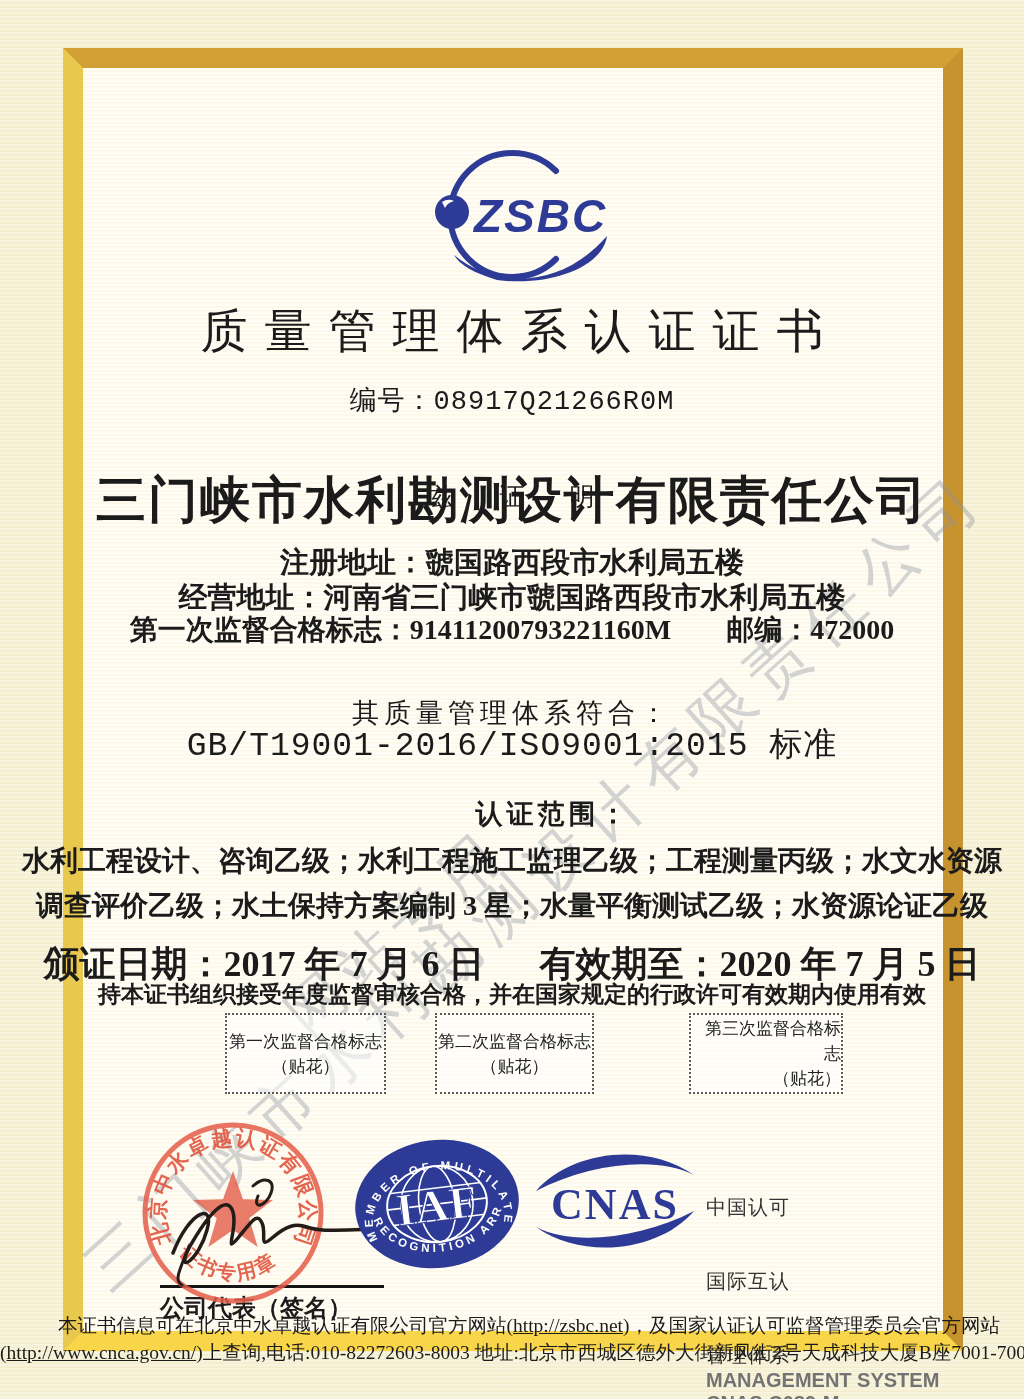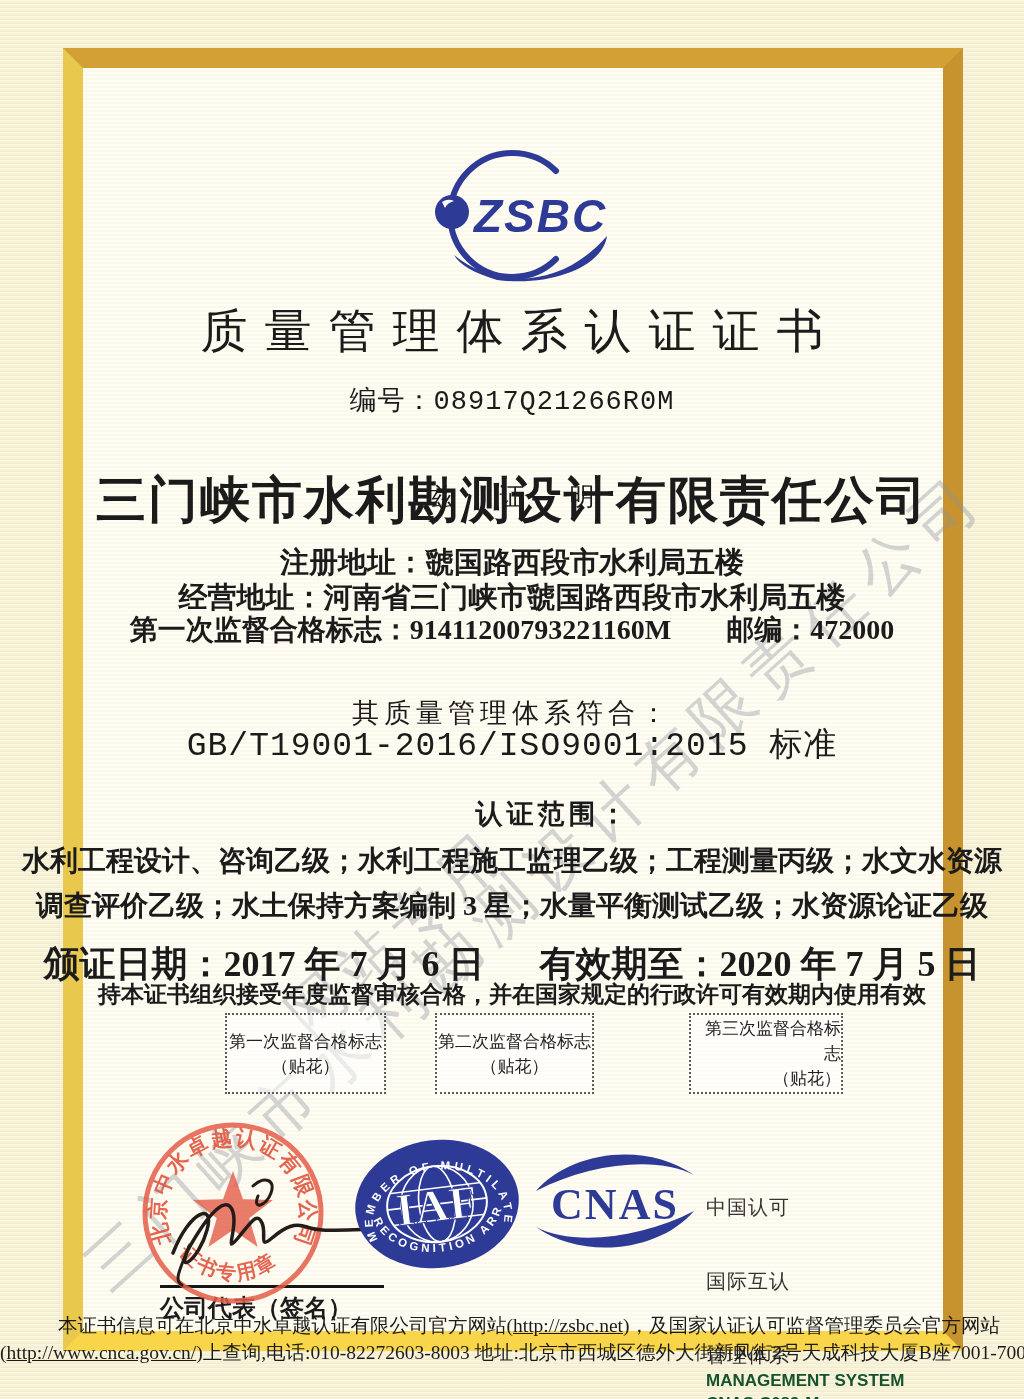--- a/index.html
+++ b/index.html
@@ -53,21 +53,21 @@
     display:flex;flex-direction:column;justify-content:center;
     text-align:center;font-size:17px;line-height:25px;color:#222;
   }
   #box1{left:188px;width:161px;margin-left:37px;} #box2{left:435px;width:159px;} #box3{left:689px;width:154px;text-align:right;}
   #stamp{position:absolute;left:135px;top:1118px;}
   #iaf-logo{position:absolute;left:352px;top:1138px;transform:rotate(-7deg);}
   #cnas-logo{position:absolute;left:530px;top:1147px;}
   #accred{position:absolute;left:706px;top:1147px;text-align:left;color:#333;}
   .accred-cn{font-size:20px;line-height:27px;letter-spacing:1px;margin-top:47px;}
   .accred-en{font-family:"Liberation Sans","DejaVu Sans",sans-serif;
-             font-weight:700;font-size:17px;line-height:23px;color:#14532d;}
+             font-weight:700;font-size:20px;line-height:23px;color:#737373;}
   #sig-line{position:absolute;left:160px;top:1285px;width:224px;height:3px;background:#151515;}
   #sig-label{position:absolute;left:160px;top:1292px;width:224px;text-align:left;
              font-weight:700;font-size:24px;}
   #footer1{top:1312px;font-size:19.5px;z-index:6;white-space:nowrap;padding-left:17px;}
   #footer2{top:1339px;font-size:19.5px;z-index:6;white-space:nowrap;}
   .url{text-decoration:underline;}
 </style>
 </head>
 <body>
 

